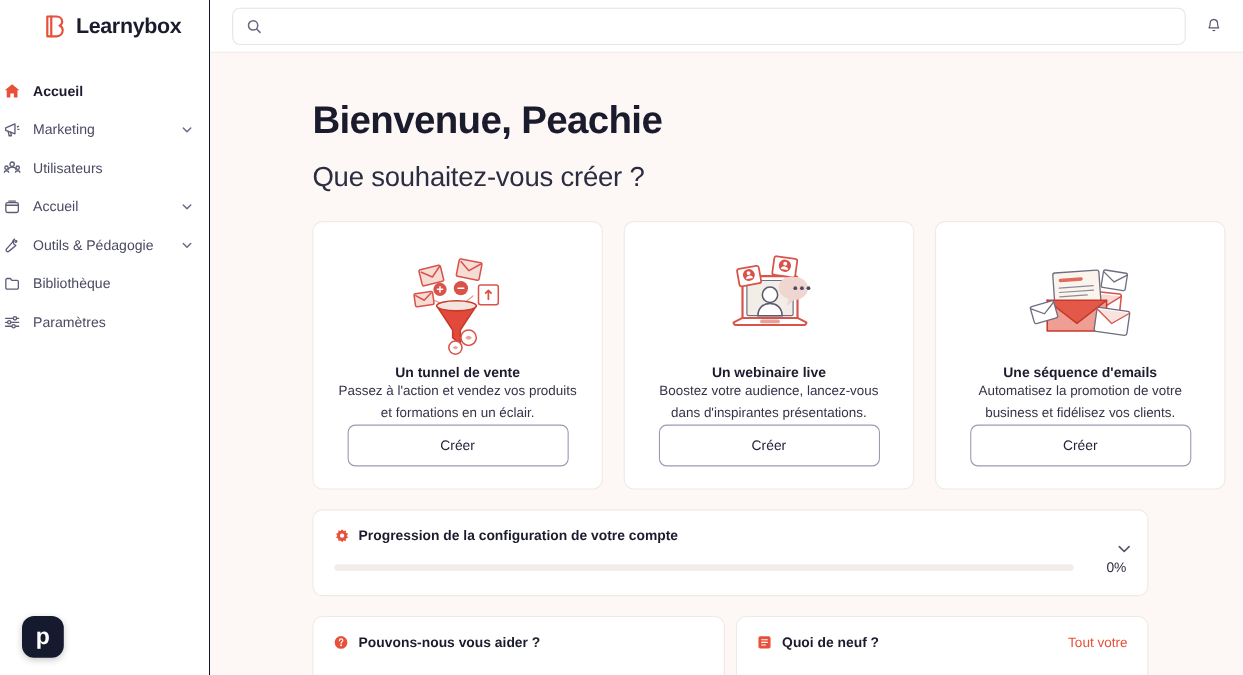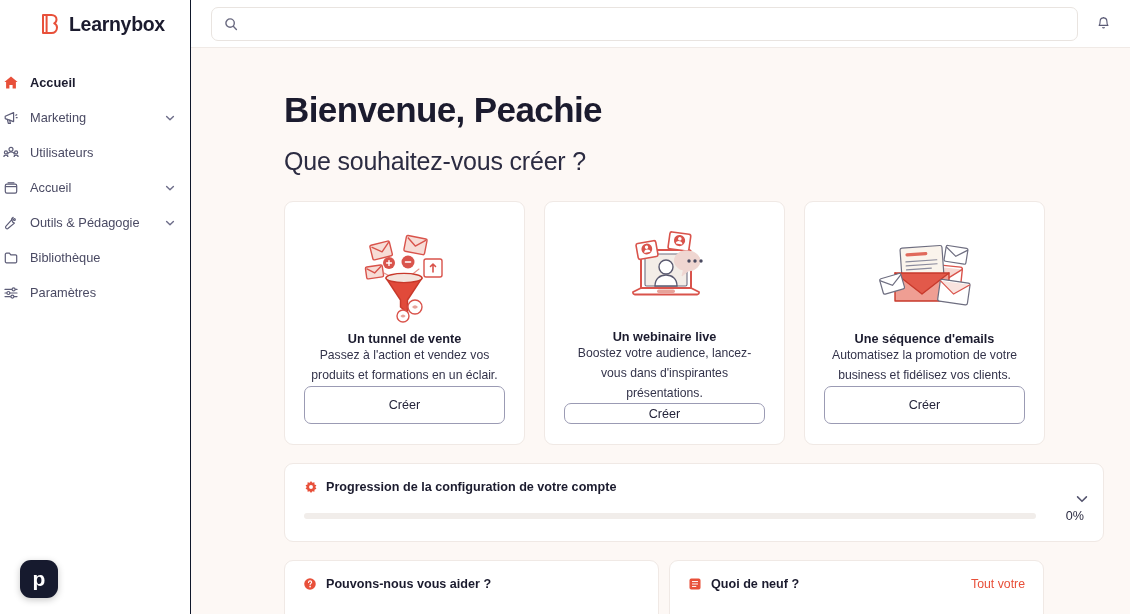--- a/index.html
+++ b/index.html
@@ -194,21 +194,21 @@
   }
 
   
   .cards {
     margin-top: 27px;
     display: flex;
     gap: 19px;
   }
 
   .card {
-    width: 241px;
+    width: 264px;
     height: 244px;
     background: #FFFFFF;
     border: 1px solid #F0E9E5;
     border-radius: 9px;
     display: flex;
     flex-direction: column;
     align-items: center;
     padding: 18px 20px 20px;
   }
 
@@ -246,21 +246,21 @@
     background: #FFFFFF;
     font-family: "Liberation Sans", sans-serif;
     font-size: 12.6px;
     color: #24243A;
     cursor: pointer;
   }
 
   
   .progress-panel {
     margin-top: 18px;
-    width: 820px;
+    width: 760px;
     min-height: 79px;
     background: #FFFFFF;
     border: 1px solid #F0E9E5;
     border-radius: 9px;
     padding: 16px 19px 14px;
     position: relative;
   }
 
   .progress-head {
     display: flex;

